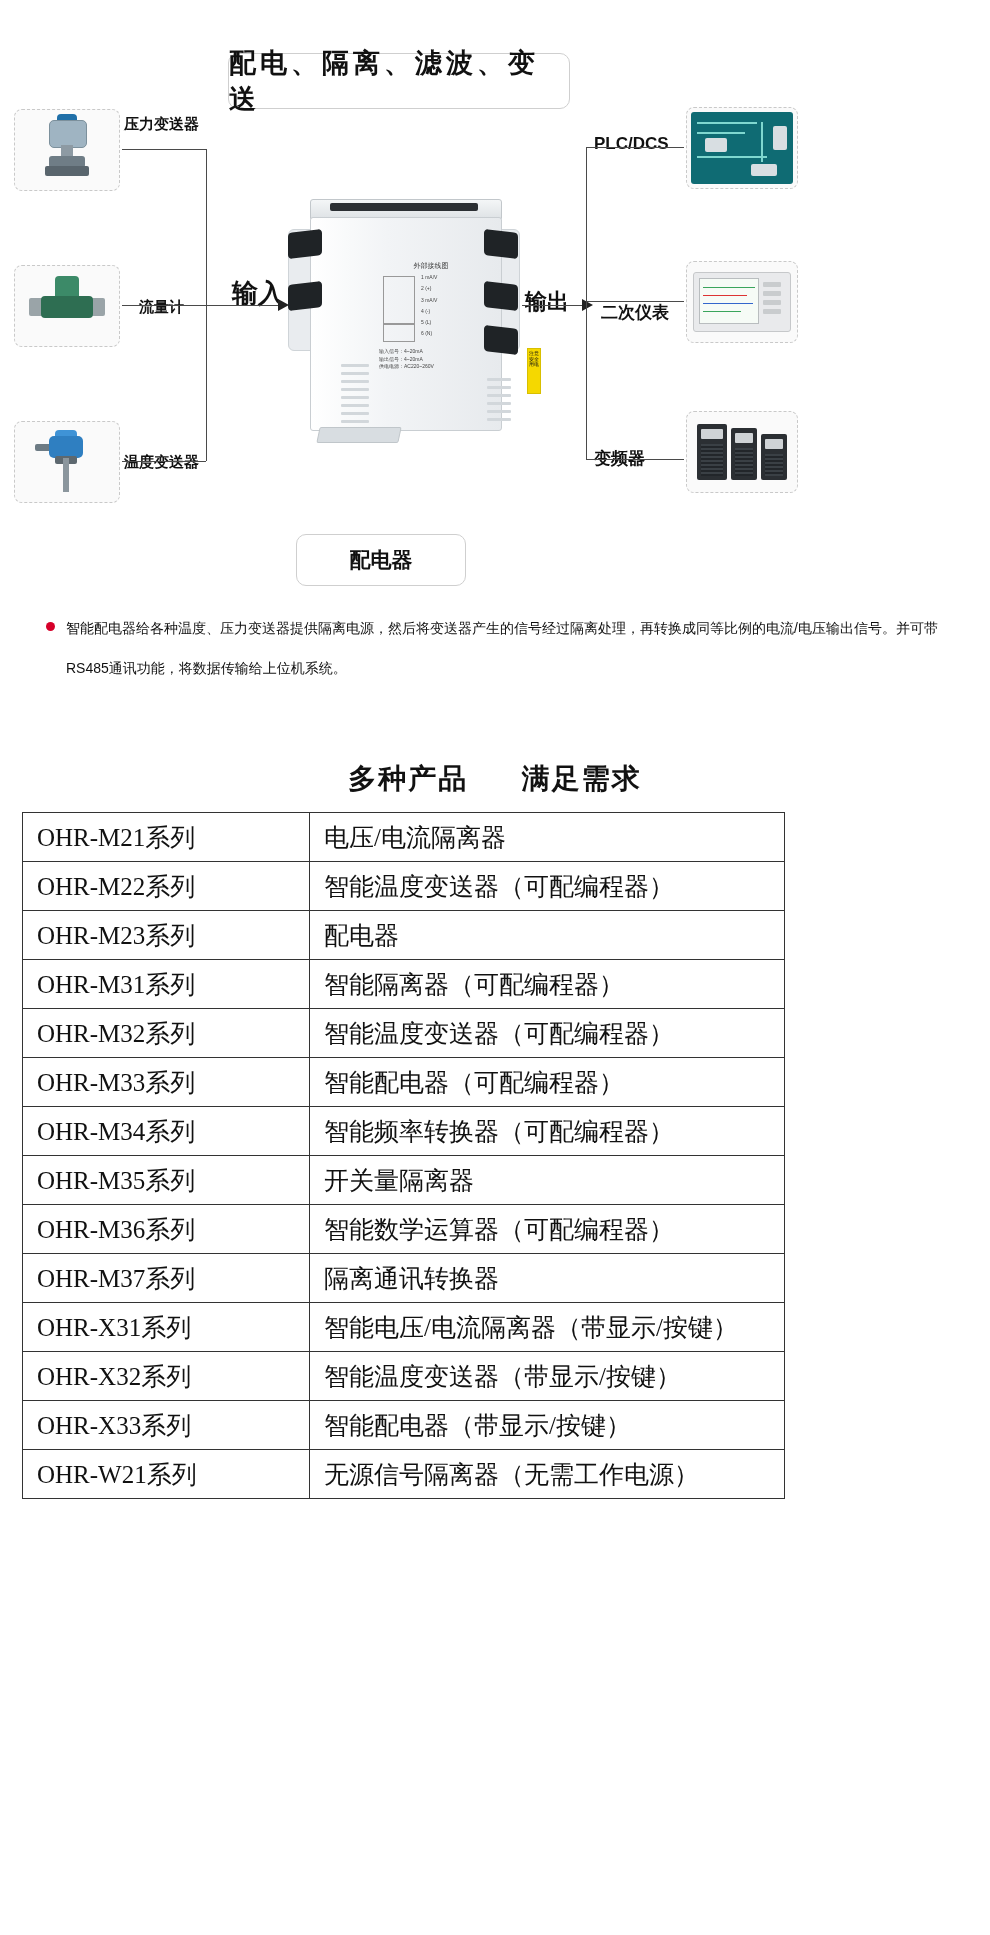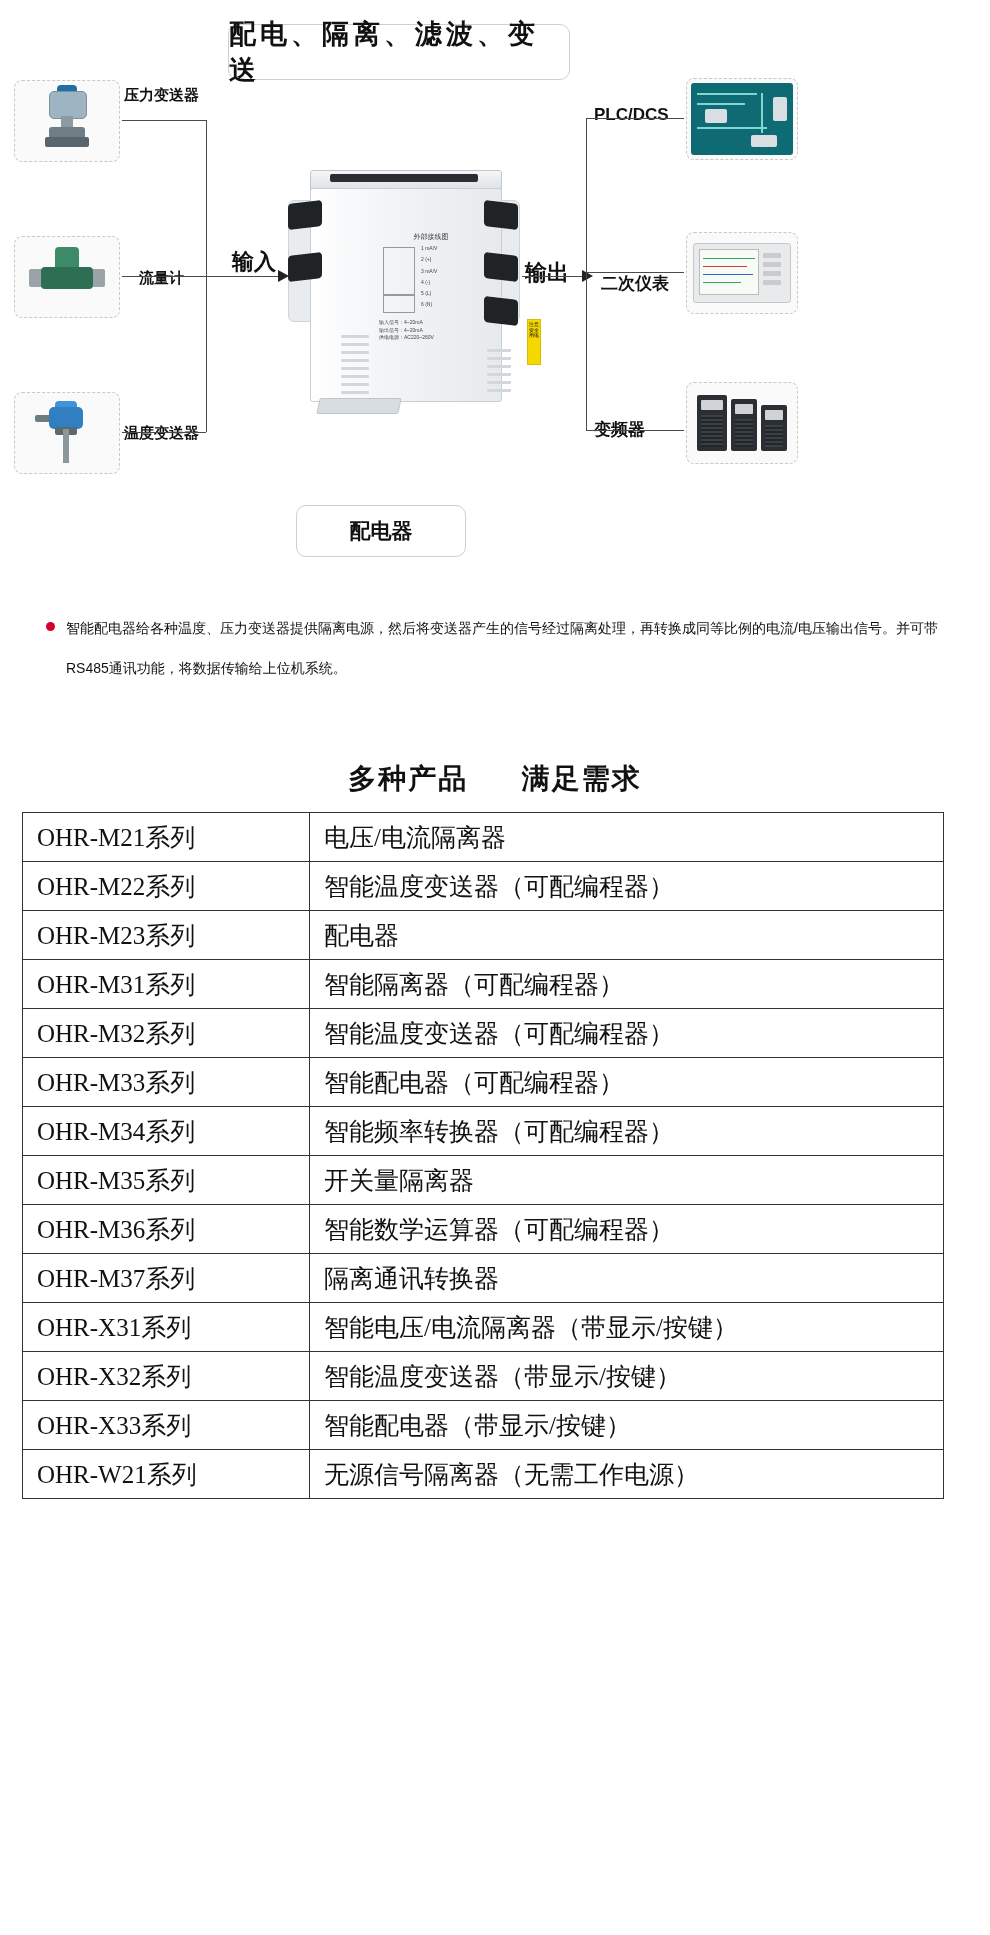--- a/index.html
+++ b/index.html
@@ -14,20 +14,21 @@
     font-family: "Liberation Sans", sans-serif;
     color: #111;
     overflow: hidden;
   }
 
   
   .diagram {
     position: relative;
     width: 990px;
     height: 580px;
+    margin-top: 29px;
   }
 
   .title-box {
     position: absolute;
     left: 228px;
     top: 24px;
     width: 340px;
     height: 54px;
     border: 1px solid #cfcfcf;
     border-radius: 10px;
@@ -84,21 +85,21 @@
     color: #111;
     white-space: nowrap;
   }
   .label.l-pressure { left: 124px; top: 86px; }
   .label.l-flow     { left: 139px; top: 269px; }
   .label.l-temp     { left: 124px; top: 424px; }
   .label.l-plc      { left: 594px; top: 105px; font-size: 17px;}
   .label.l-inst     { left: 601px; top: 272px; font-size: 17px;}
   .label.l-vfd      { left: 594px; top: 418px; font-size: 17px;}
 
-  .label.l-in  { left: 232px; top: 247px; font-size: 22px; font-weight: bold; }
+  .label.l-in  { left: 232px; top: 247px; font-size: 26px; font-weight: bold; }
   .label.l-out { left: 525px; top: 258px; font-size: 22px; font-weight: bold; }
 
   
   .ln { position: absolute; background: #4a4a4a; }
   .ln.h { height: 1px; }
   .ln.v { width: 1px; }
 
   .arrow {
     position: absolute;
     width: 0; height: 0;
@@ -261,21 +262,21 @@
     letter-spacing: 2px;
     color: #111;
   }
   .section-title .gap { display:inline-block; width: 34px; }
 
   
   .tbl {
     position: absolute;
     left: 22px;
     top: 812px;
-    width: 922px;
+    width: 763px;
     border-collapse: collapse;
     table-layout: fixed;
     font-family: "Liberation Serif", serif;
   }
   .tbl td {
     border: 1px solid #333;
     height: 48px;
     font-size: 25px;
     color: #111;
     padding: 0 14px;

